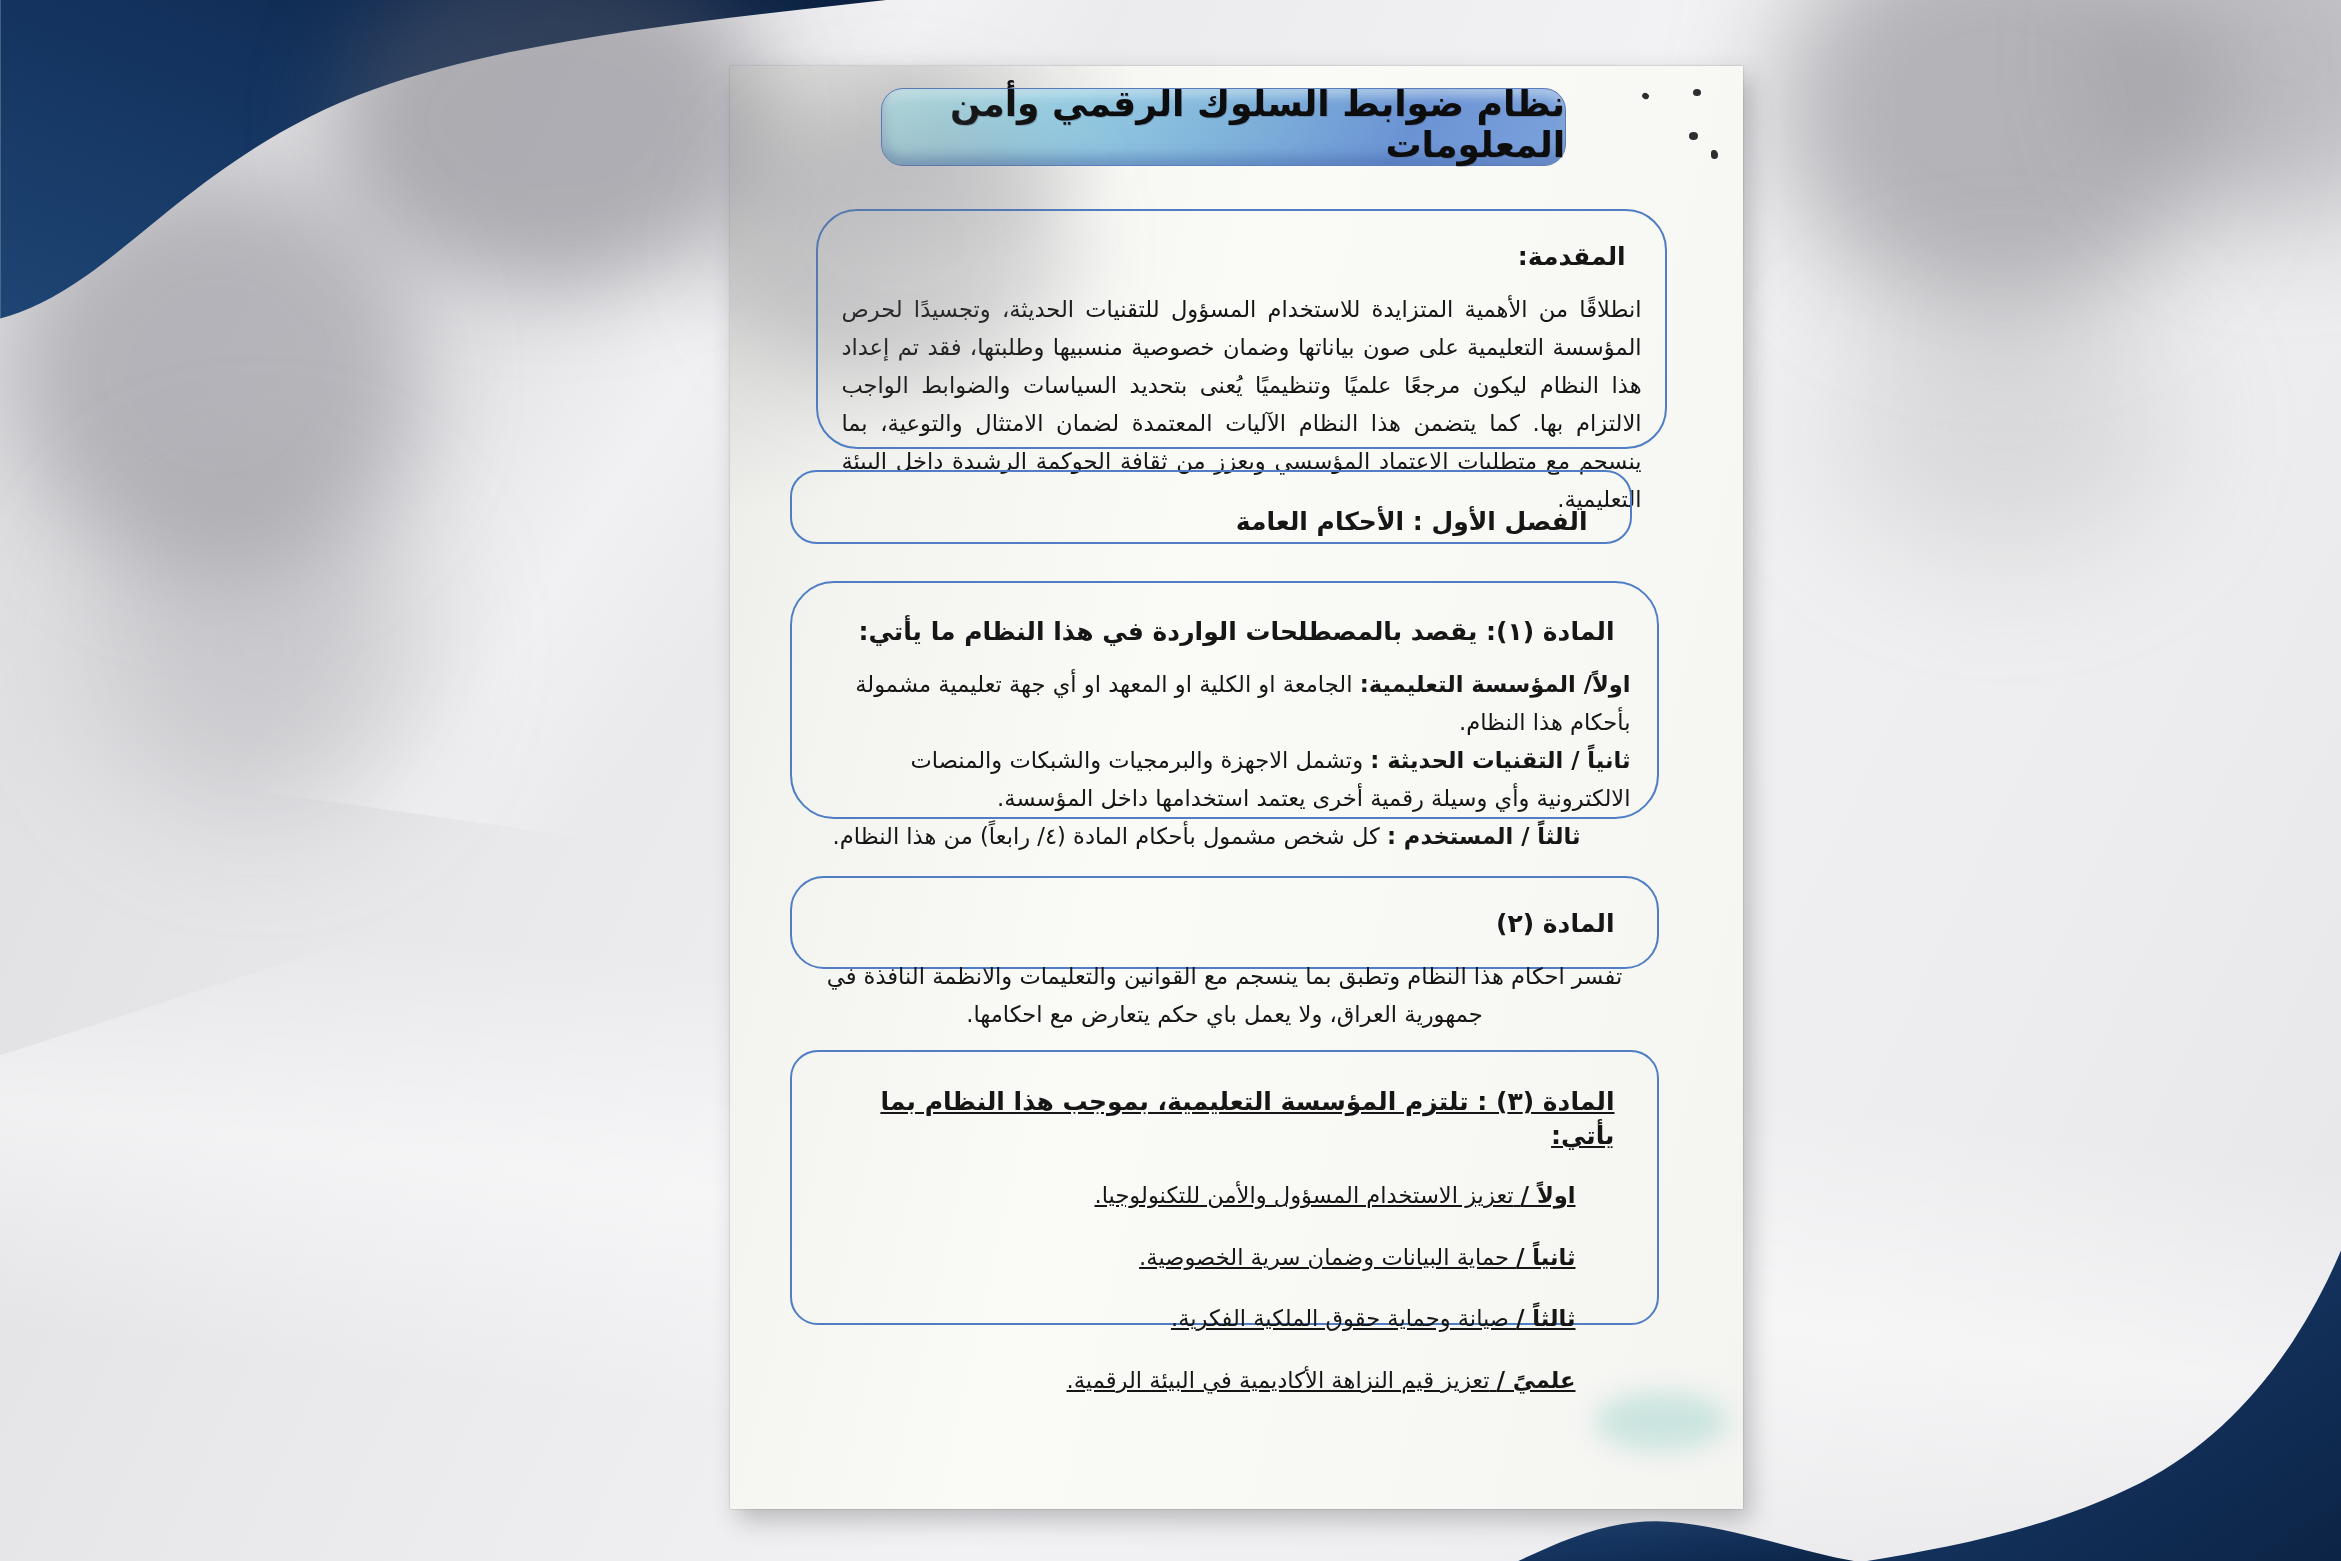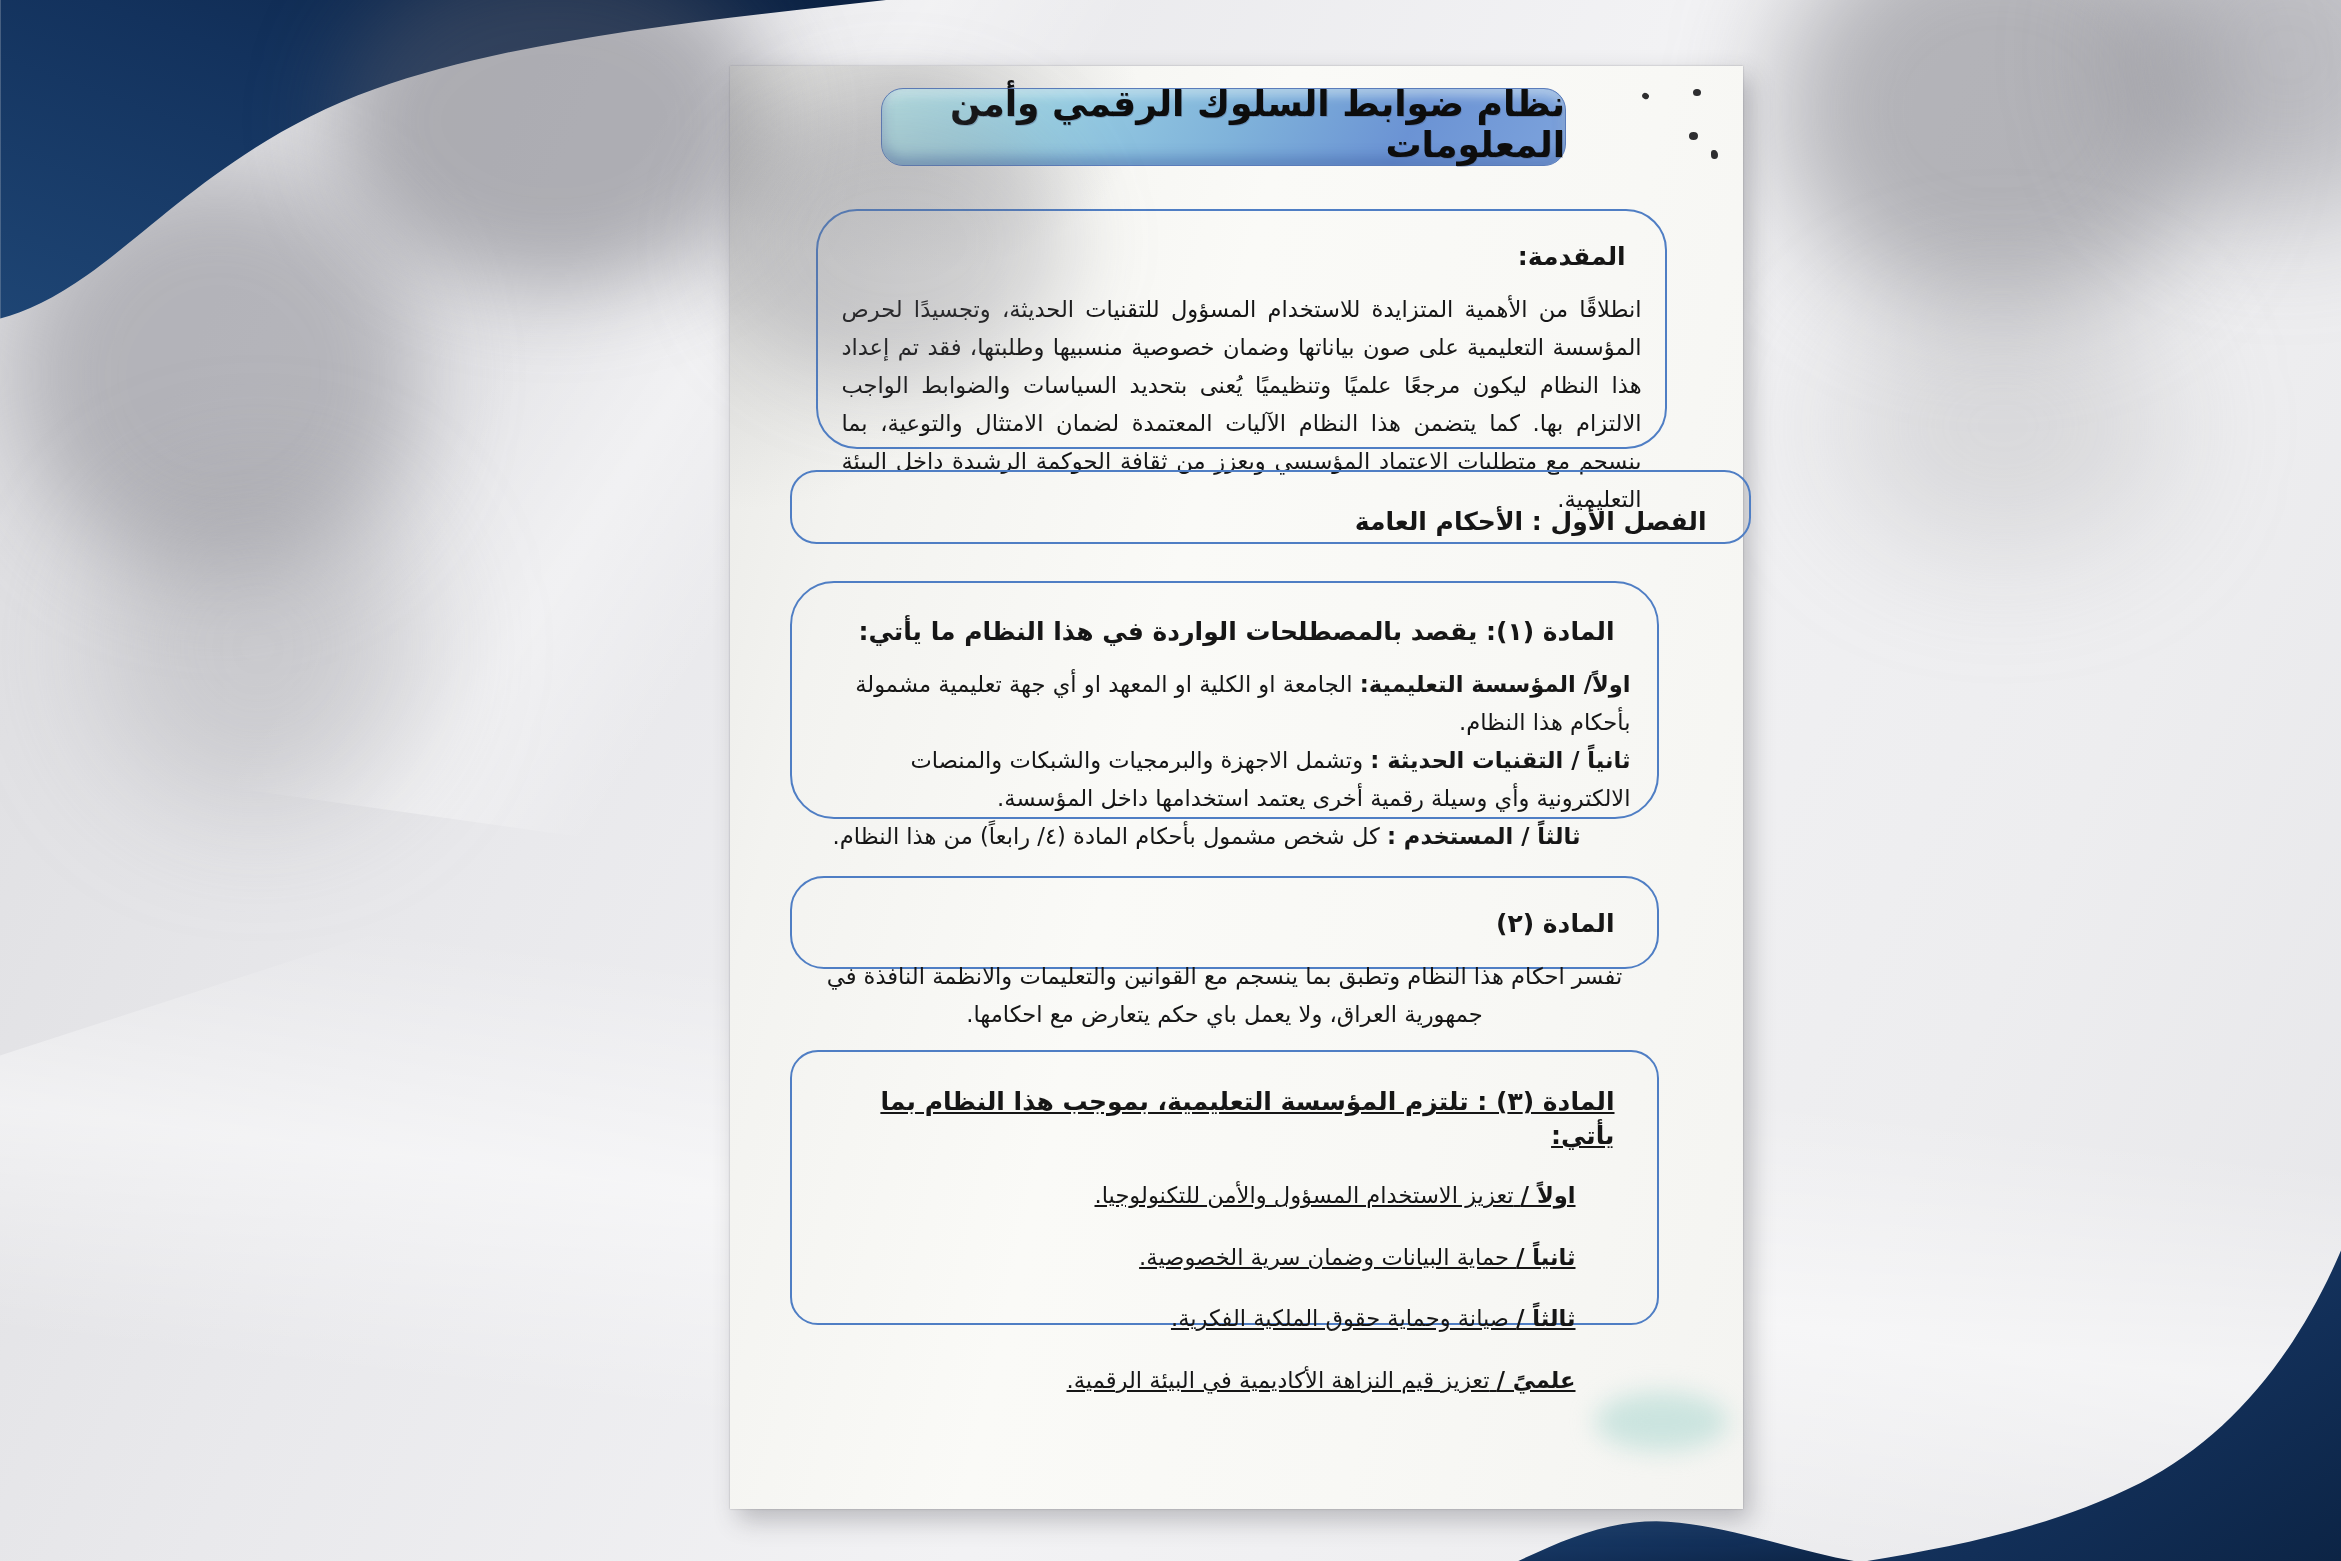--- a/index.html
+++ b/index.html
@@ -43,21 +43,21 @@
     border-radius:22px;border:1.6px solid #5a7cba;
     background:linear-gradient(118deg,#b9e4e6 0%,#97cde2 26%,#7fb2da 52%,#6b93d4 76%,#7da3dc 100%);
     box-shadow:inset 0 -7.8px 12.5px rgba(58,90,160,.45),inset 0 6.2px 11px rgba(235,250,252,.55);
     display:flex;align-items:flex-end;justify-content:center;
   }
   .banner h1{margin:0;font-size:36px;font-weight:bold;color:#0d0d0d;letter-spacing:0.8px;
     text-shadow:0.8px 0.8px 0 rgba(70,90,130,.35);}
   
   .rulebox{position:absolute;border:2.3px solid #4f7ec4;background:transparent;}
   .box-intro{left:86px;top:143px;width:851px;height:240px;border-radius:41px;padding:12.5px 23.4px;box-sizing:border-box;}
-  .box-fasl{left:60px;top:404px;width:961px;height:74px;border-radius:26.5px;padding:17px 26.5px;box-sizing:border-box;}
+  .box-fasl{left:60px;top:404px;width:842px;height:74px;border-radius:26.5px;padding:17px 26.5px;box-sizing:border-box;}
   .box-m1{left:60px;top:515px;width:869px;height:238px;border-radius:44px;padding:15.6px 26.5px;box-sizing:border-box;}
   .box-m2{left:60px;top:810px;width:869px;height:93px;border-radius:34px;padding:12.5px 26.5px;box-sizing:border-box;}
   .box-m3{left:60px;top:984px;width:869px;height:275px;border-radius:28px;padding:17px 26.5px;box-sizing:border-box;text-decoration:underline;}
   .rulebox h2{margin:16px;font-size:25px;font-weight:bold;line-height:34px;}
   .rulebox p{margin:0;font-size:22.6px;line-height:38px;}
   .just{text-align:justify;text-align-last:right;}
   .box-intro p{margin-top:15px;}
   .m-item{margin-top:19px;}
   .m-item .lbl{font-weight:bold;}
   .indent{padding-right:50px;}

